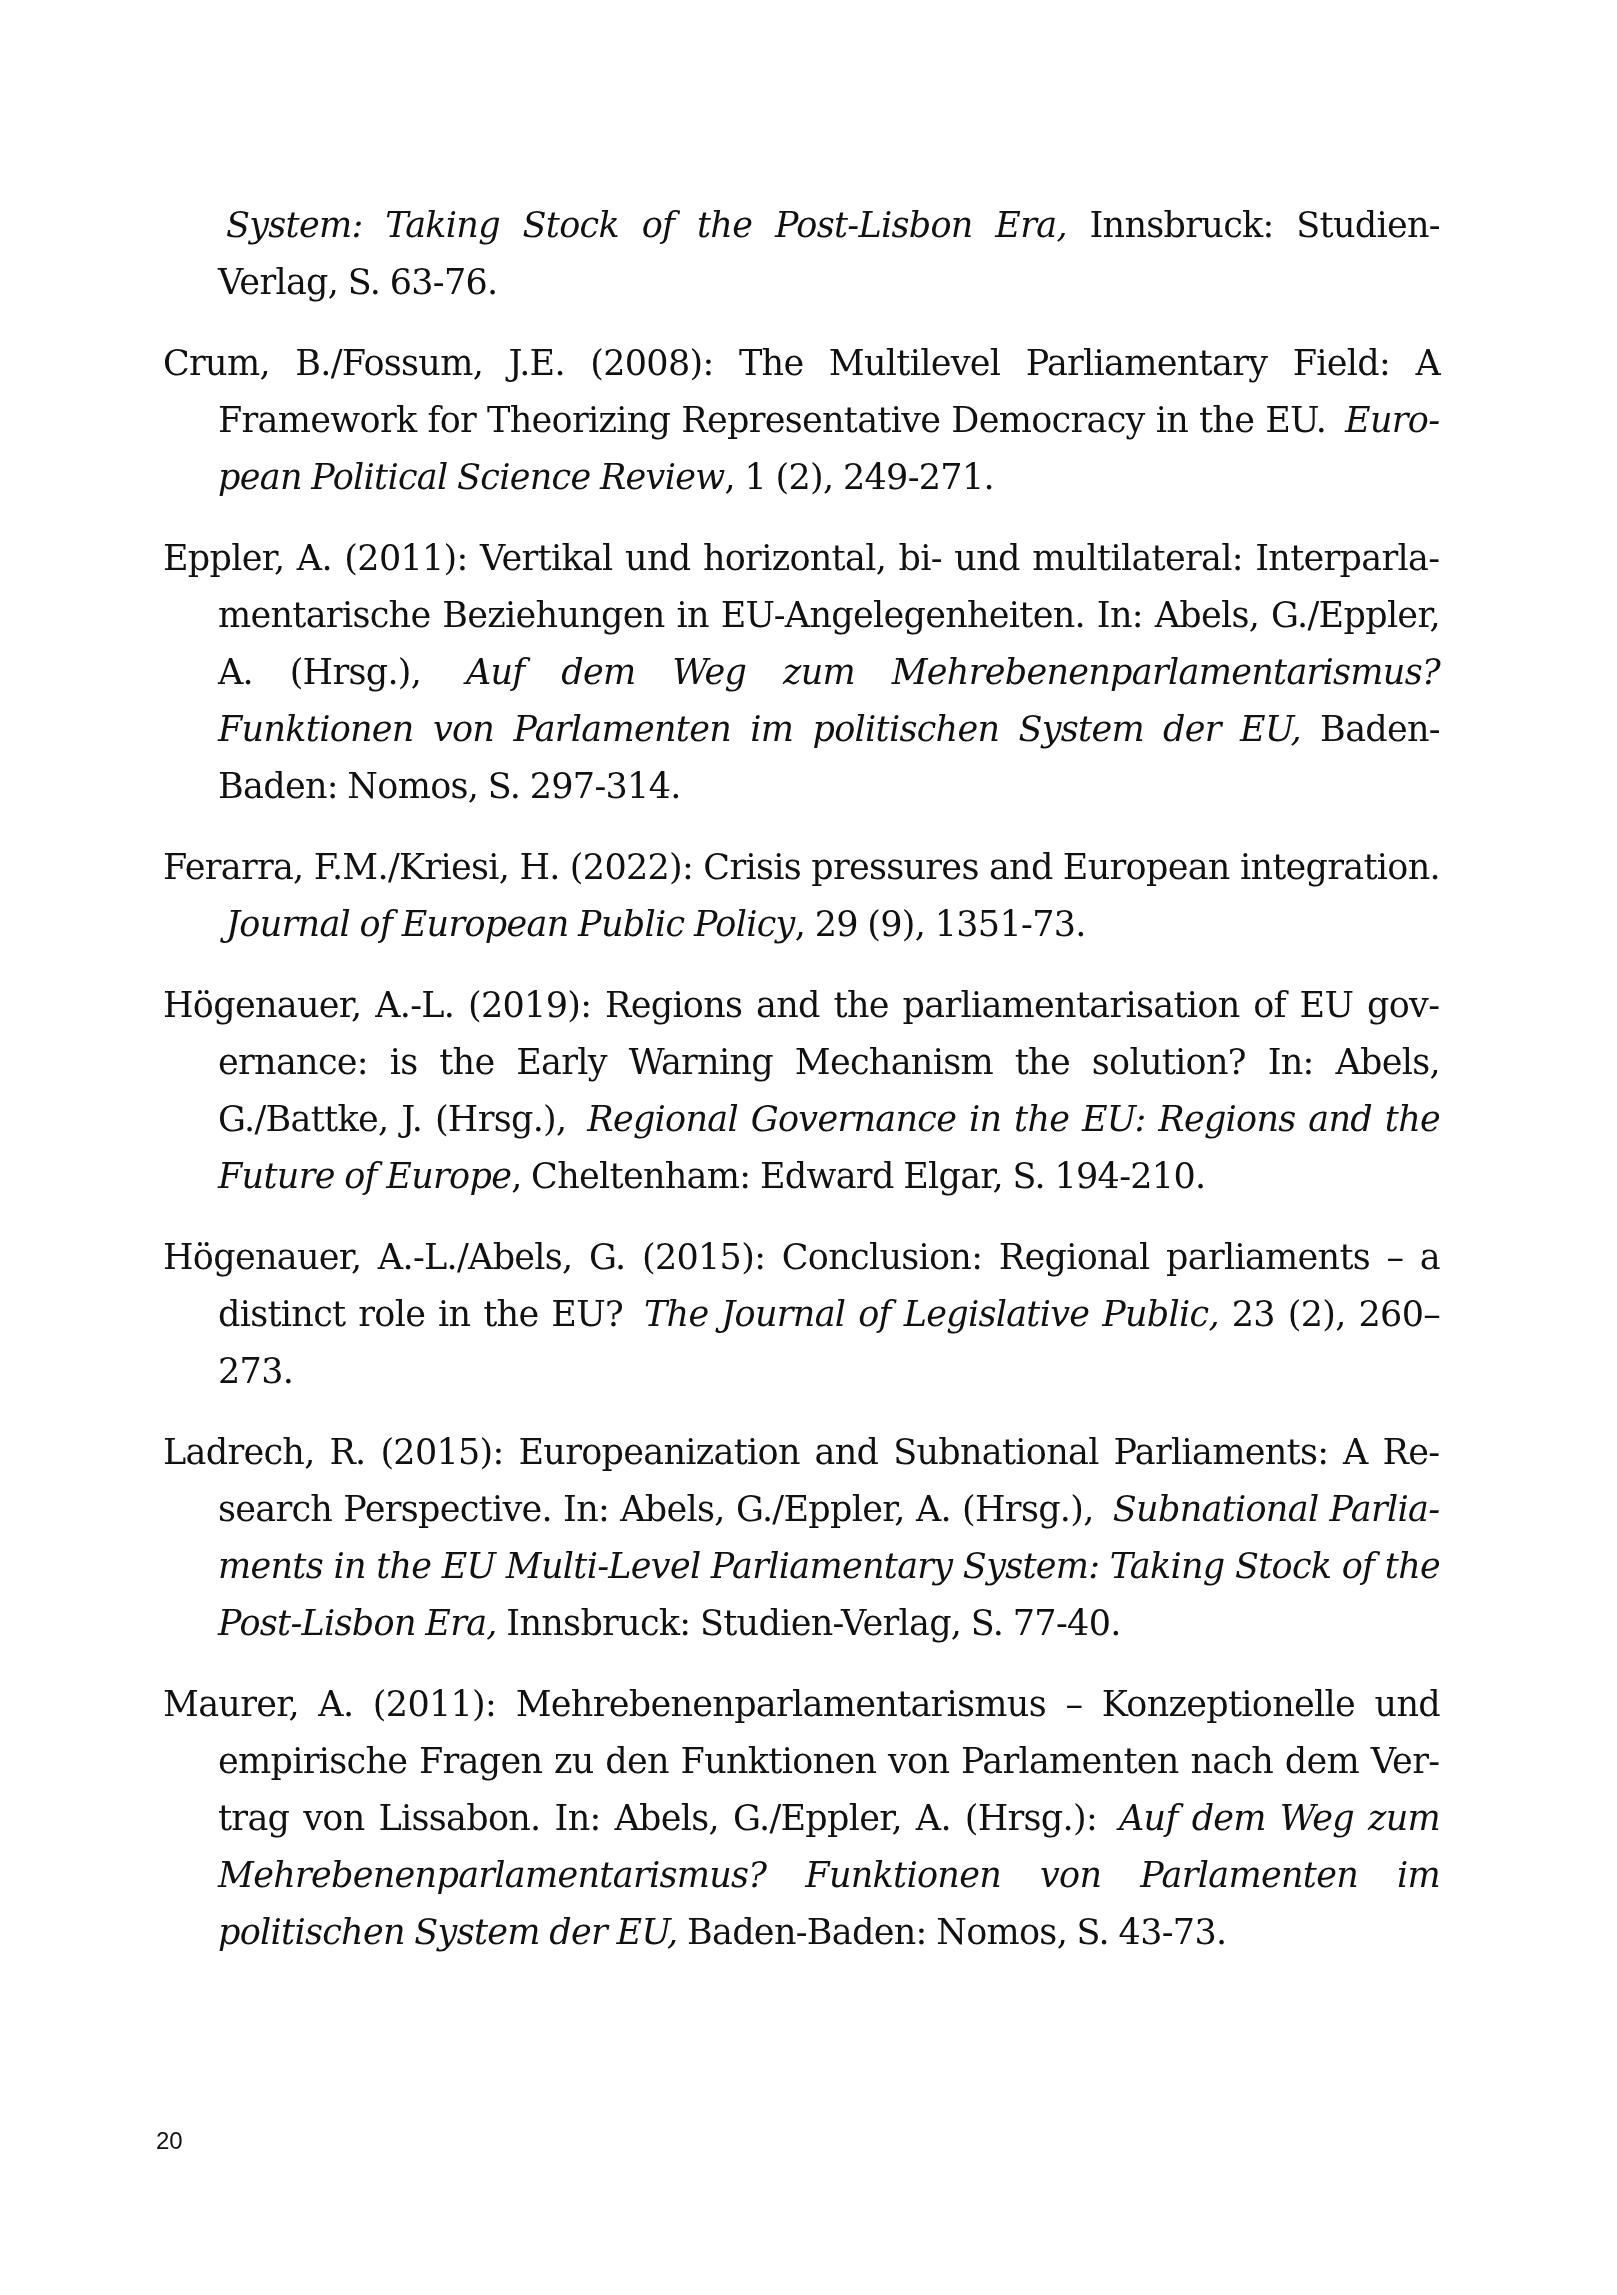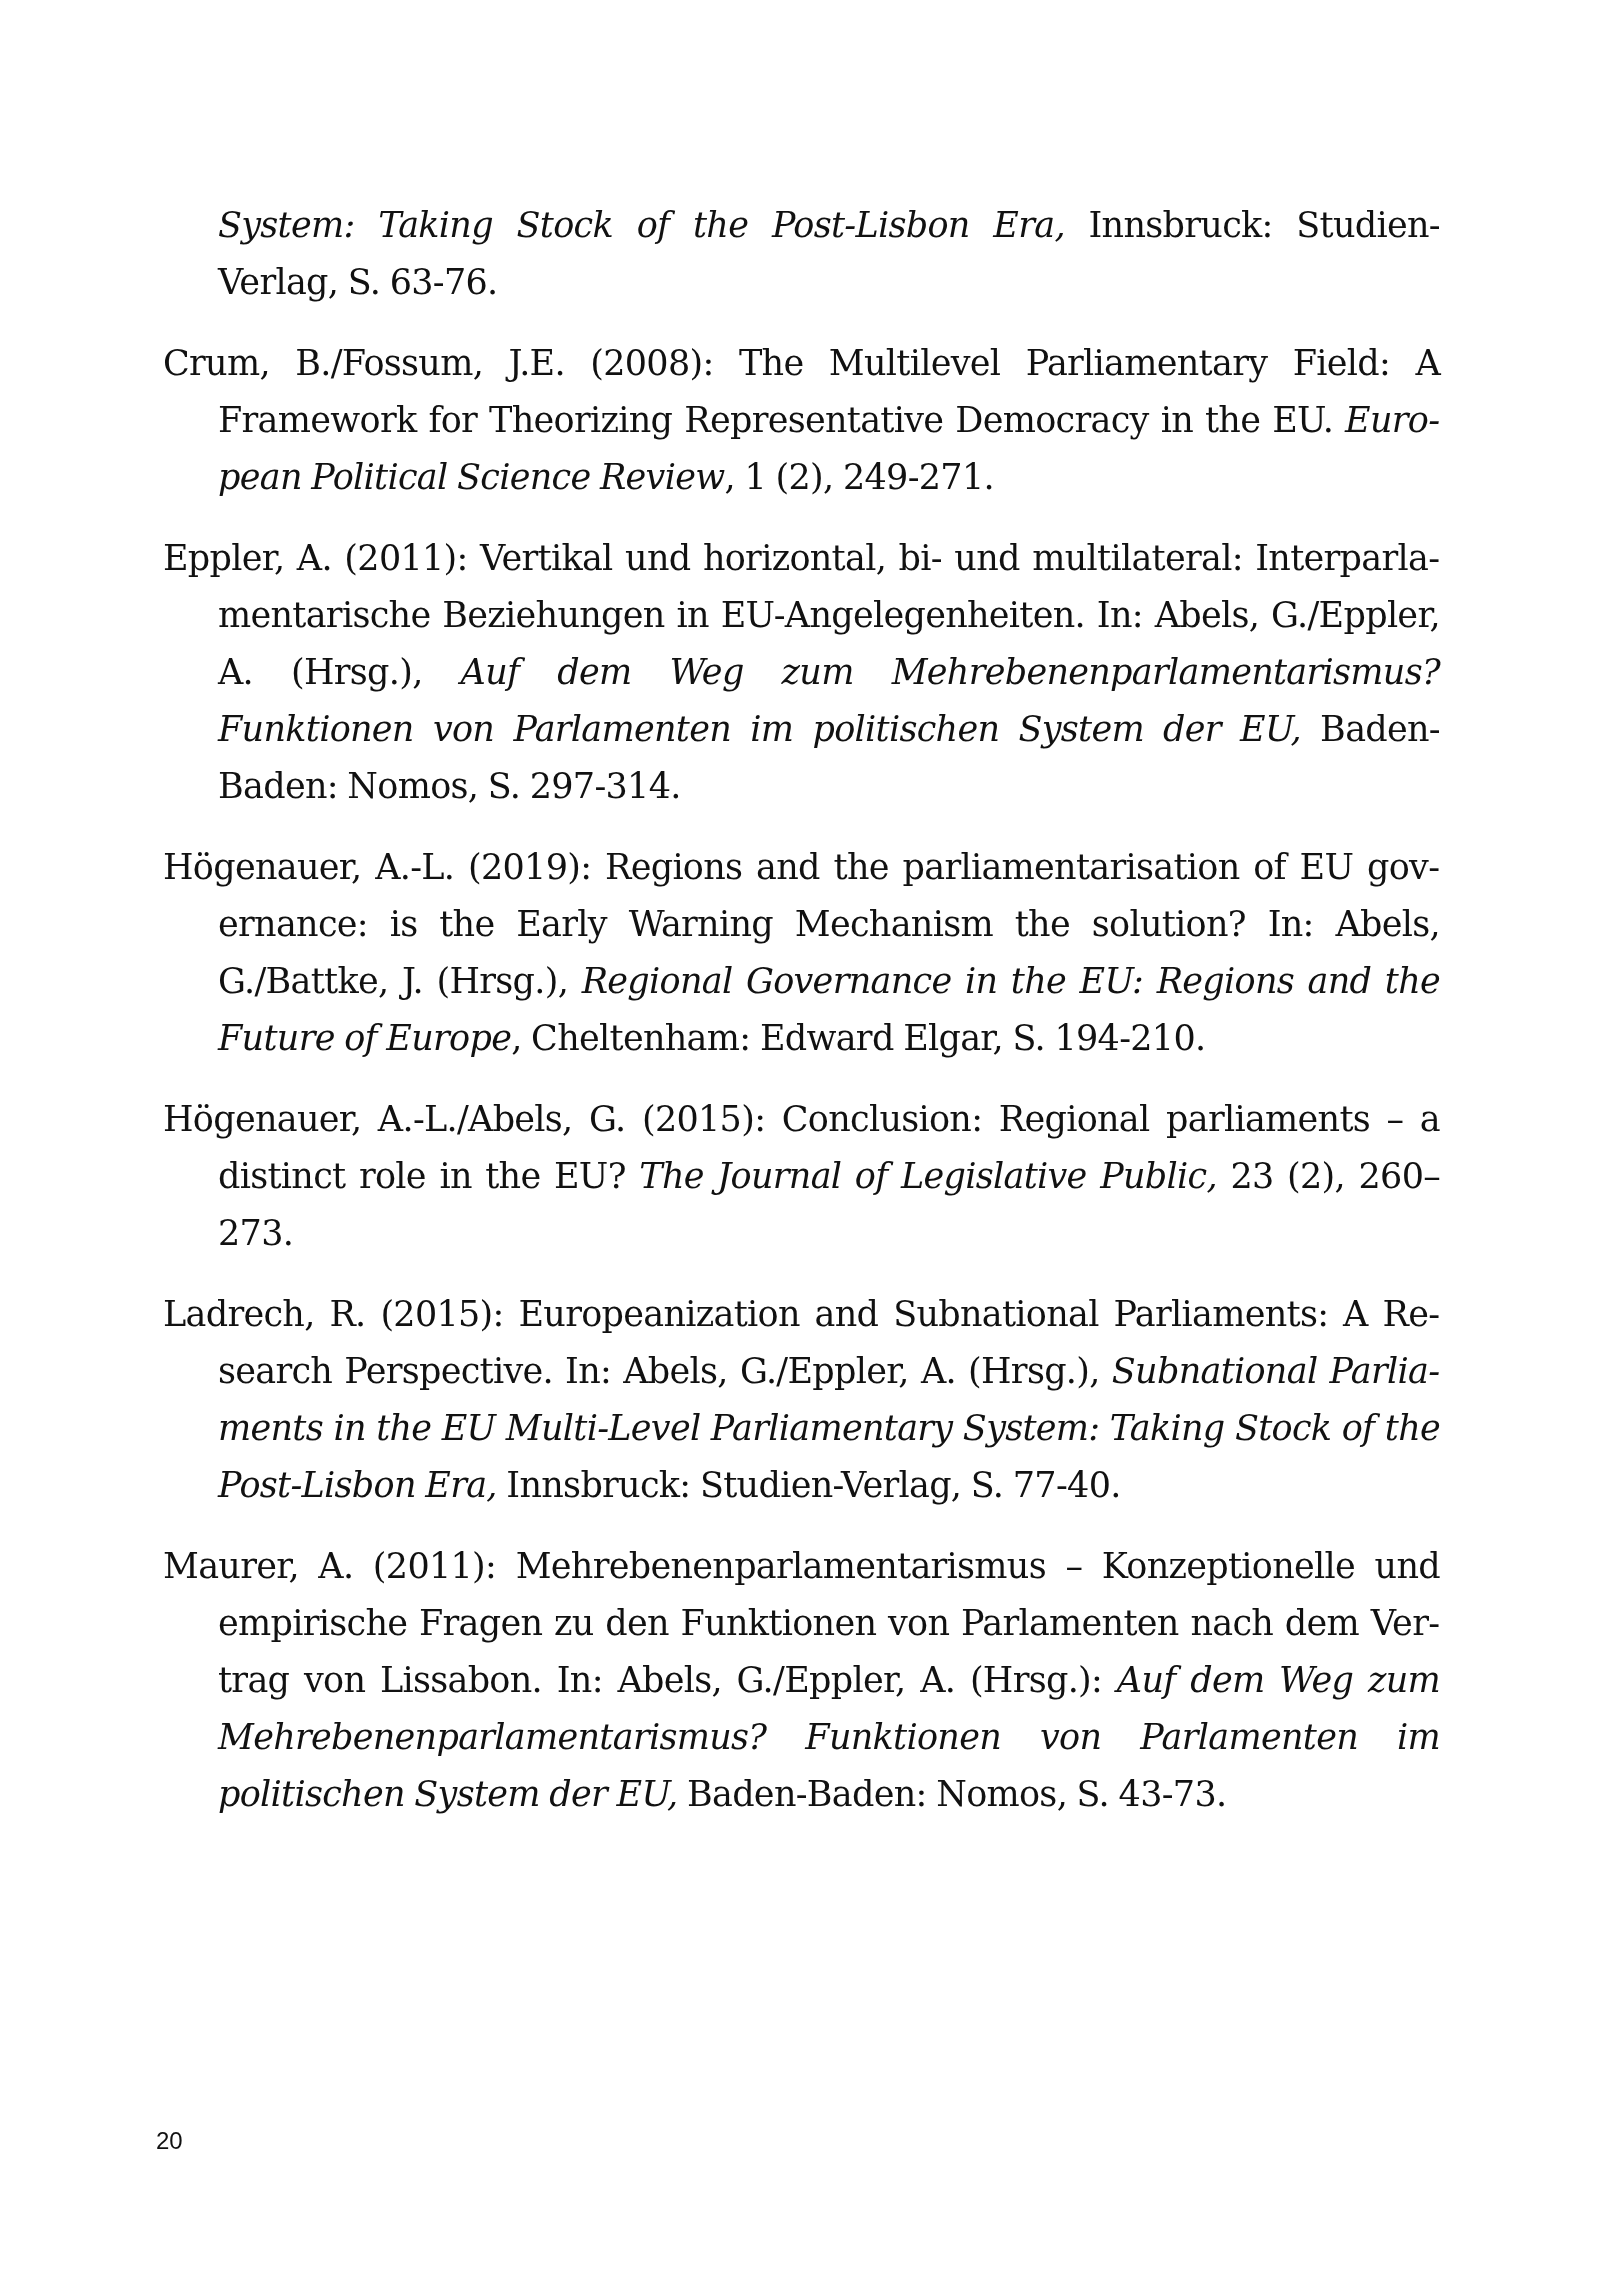--- a/index.html
+++ b/index.html
@@ -26,20 +26,21 @@
       margin: 0 0 24px 0;
       letter-spacing: -0.7px;
       word-spacing: -0.9px;
       hyphens: manual;
     }
     .ref.continuation {
       text-indent: 0;
     }
     .ref em {
       font-family: "DejaVu Serif", "Liberation Serif", serif;
+      margin-left: 8px;
     }
     .page-number {
       position: absolute;
       left: 156px;
       top: 2118px;
       font-family: Liberation Sans, sans-serif;
       font-size: 24px;
       line-height: 46px;
     }
   </style>
@@ -52,20 +53,23 @@
   </p>
 
   <p class="ref">
     <span>Crum, B./Fossum, J.E. (2008): The Multilevel Parliamentary Field: A Framework for Theorizing Representative Democracy in the EU. </span><em>Euro­pean Political Science Review</em><span>, 1 (2), 249-271.</span>
   </p>
 
   <p class="ref">
     <span>Eppler, A. (2011): Vertikal und horizontal, bi- und multilateral: Interparla­mentarische Beziehungen in EU-Angelegenheiten. In: Abels, G./Eppler, A. (Hrsg.), </span><em>Auf dem Weg zum Mehrebenenparlamentarismus? Funktionen von Parlamenten im politischen System der EU,</em><span> Baden-Baden: Nomos, S. 297-314.</span>
   </p>
 
+  <p class="ref">
+    <span>Ferarra, F.M./Kriesi, H. (2022): Crisis pressures and European integration. </span><em>Journal of European Public Policy</em><span>, 29 (9), 1351-73.</span>
+  </p>
 
   <p class="ref">
     <span>Högenauer, A.-L. (2019): Regions and the parliamentarisation of EU gov­ernance: is the Early Warning Mechanism the solution? In: Abels, G./Battke, J. (Hrsg.), </span><em>Regional Governance in the EU: Regions and the Fu­ture of Europe</em><span>, Cheltenham: Edward Elgar, S. 194-210.</span>
   </p>
 
   <p class="ref">
     <span>Högenauer, A.-L./Abels, G. (2015): Conclusion: Regional parliaments – a distinct role in the EU? </span><em>The Journal of Legislative Public,</em><span> 23 (2), 260–273.</span>
   </p>
 
   <p class="ref">

